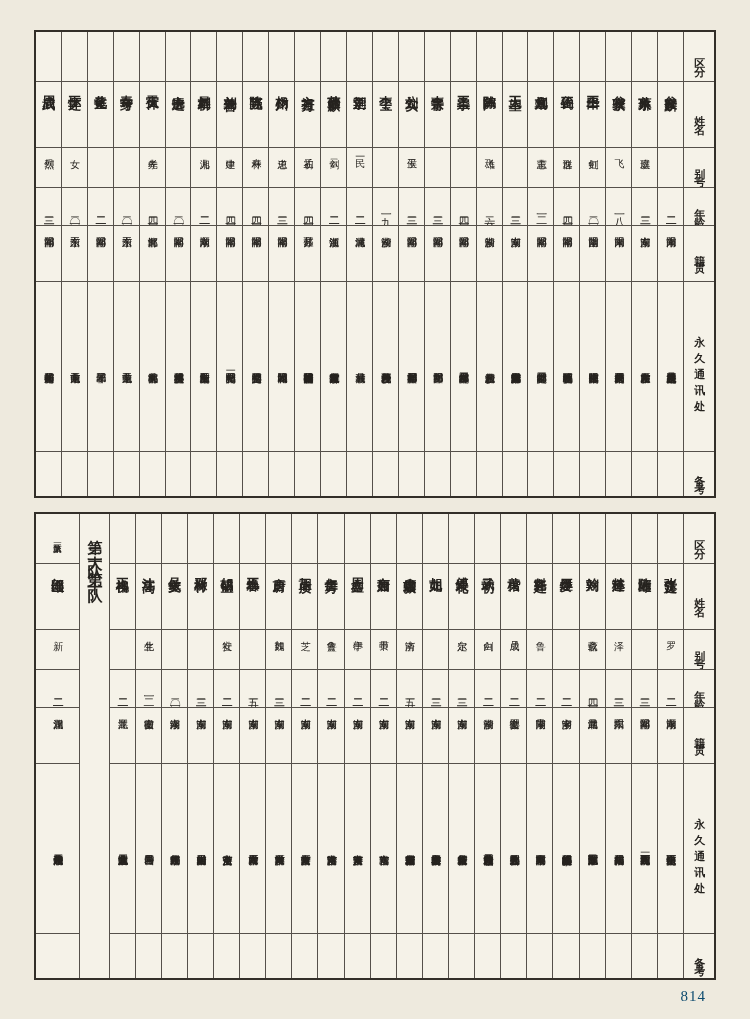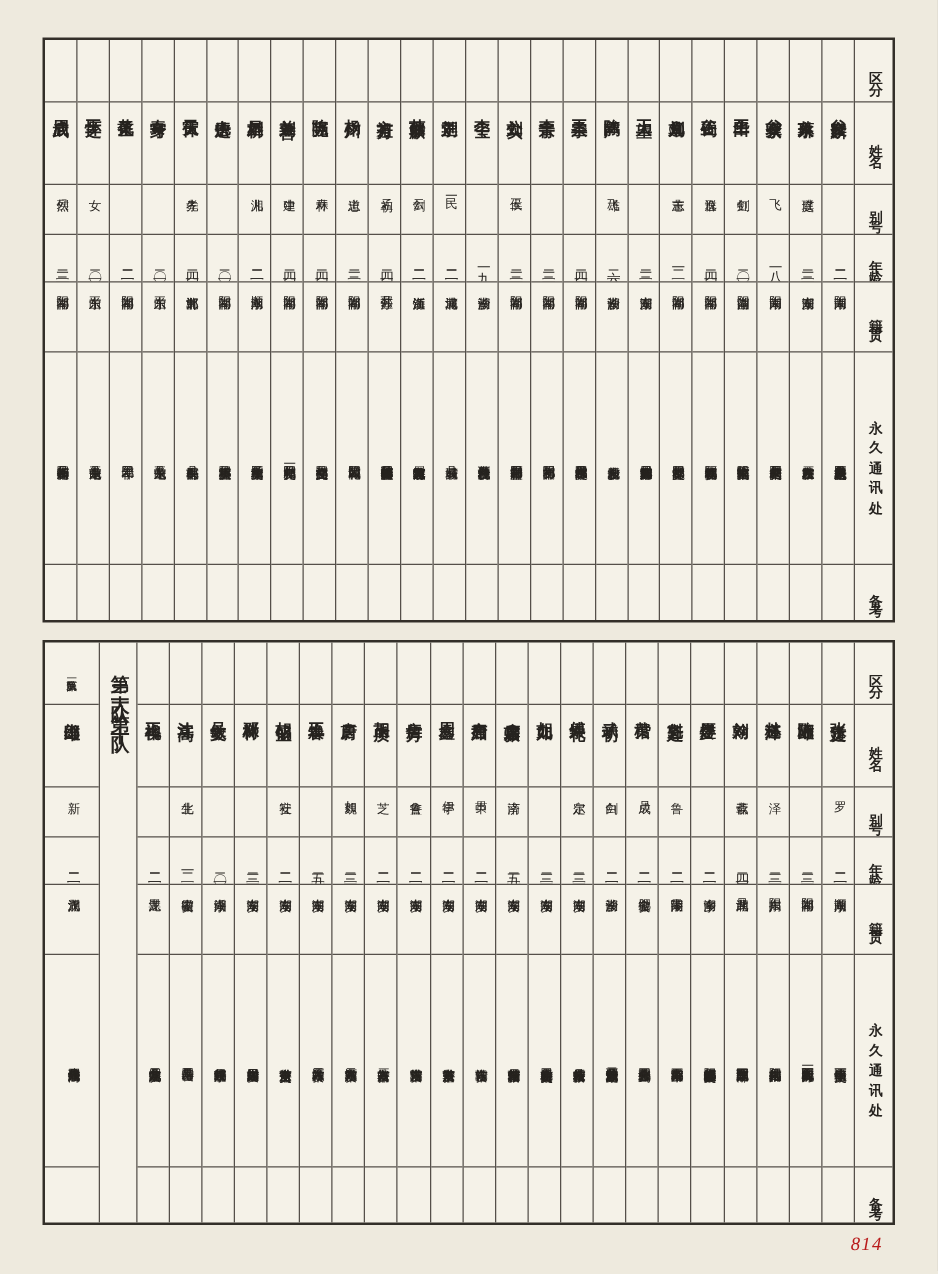--- a/index.html
+++ b/index.html
@@ -46,21 +46,21 @@
   .cell-origin .vt{font-size:10px;}
   .cell-addr{display:block;text-align:center;padding:3px 0 0 0;}
   .cell-addr .vt{font-size:10px;height:160px;line-height:1.08;}
   .cell-group{display:block;text-align:center;padding:2px 0 0 0;}
   .cell-group .vt{font-size:8.5px;height:44px;line-height:1.1;}
   .cell-note .vt{font-size:9px;}
   .divider-cell{height:100%;border-bottom:none;padding-top:14px;}
   .divider-cell .vt{font-size:15px;font-weight:bold;letter-spacing:8px;}
   .page-number{
     position:absolute;right:44px;bottom:14px;
-    font-size:15px;letter-spacing:1px;color:#b91c1c;font-style:italic;
+    font-size:15px;letter-spacing:1px;color:#0c4a6e;
   }
 </style>
 </head>
 <body>
 
 <div class="page">
   <div class="rtable" id="table-top">
       <div class="col label-col">
         <div class="cell lab r0">
           <span class="vt">区分</span>

